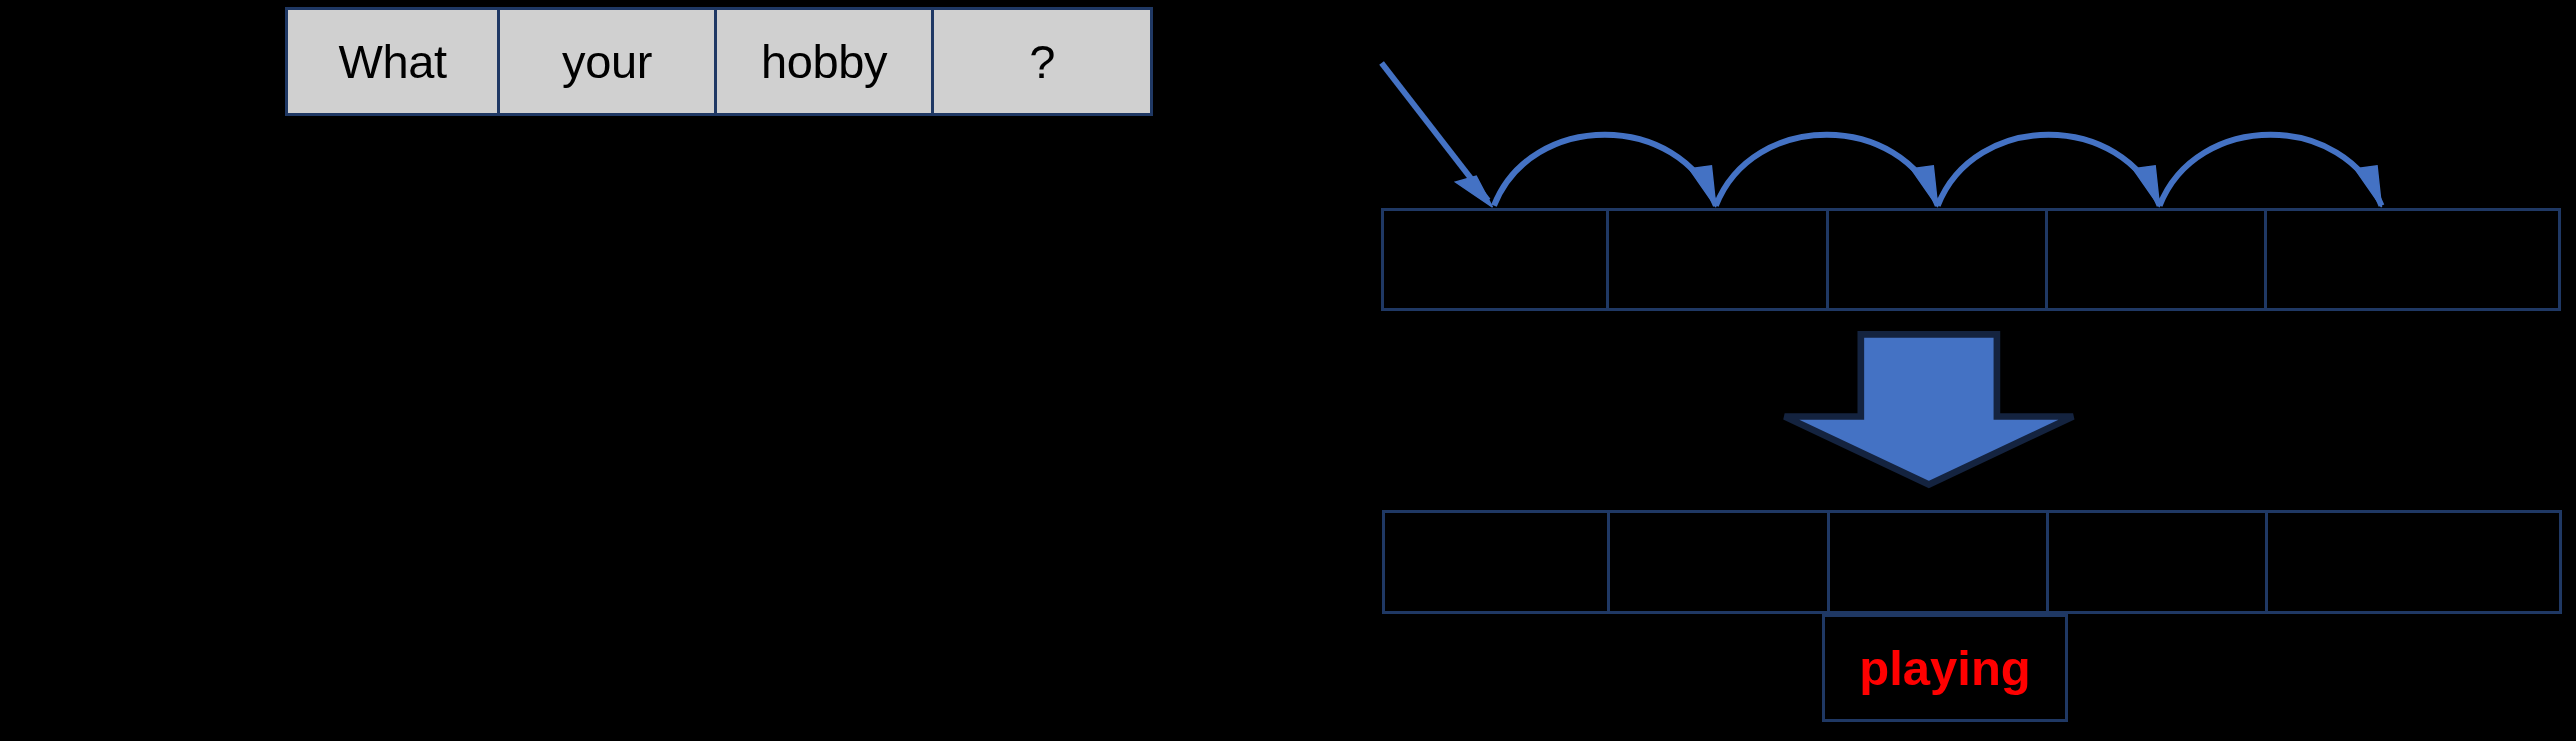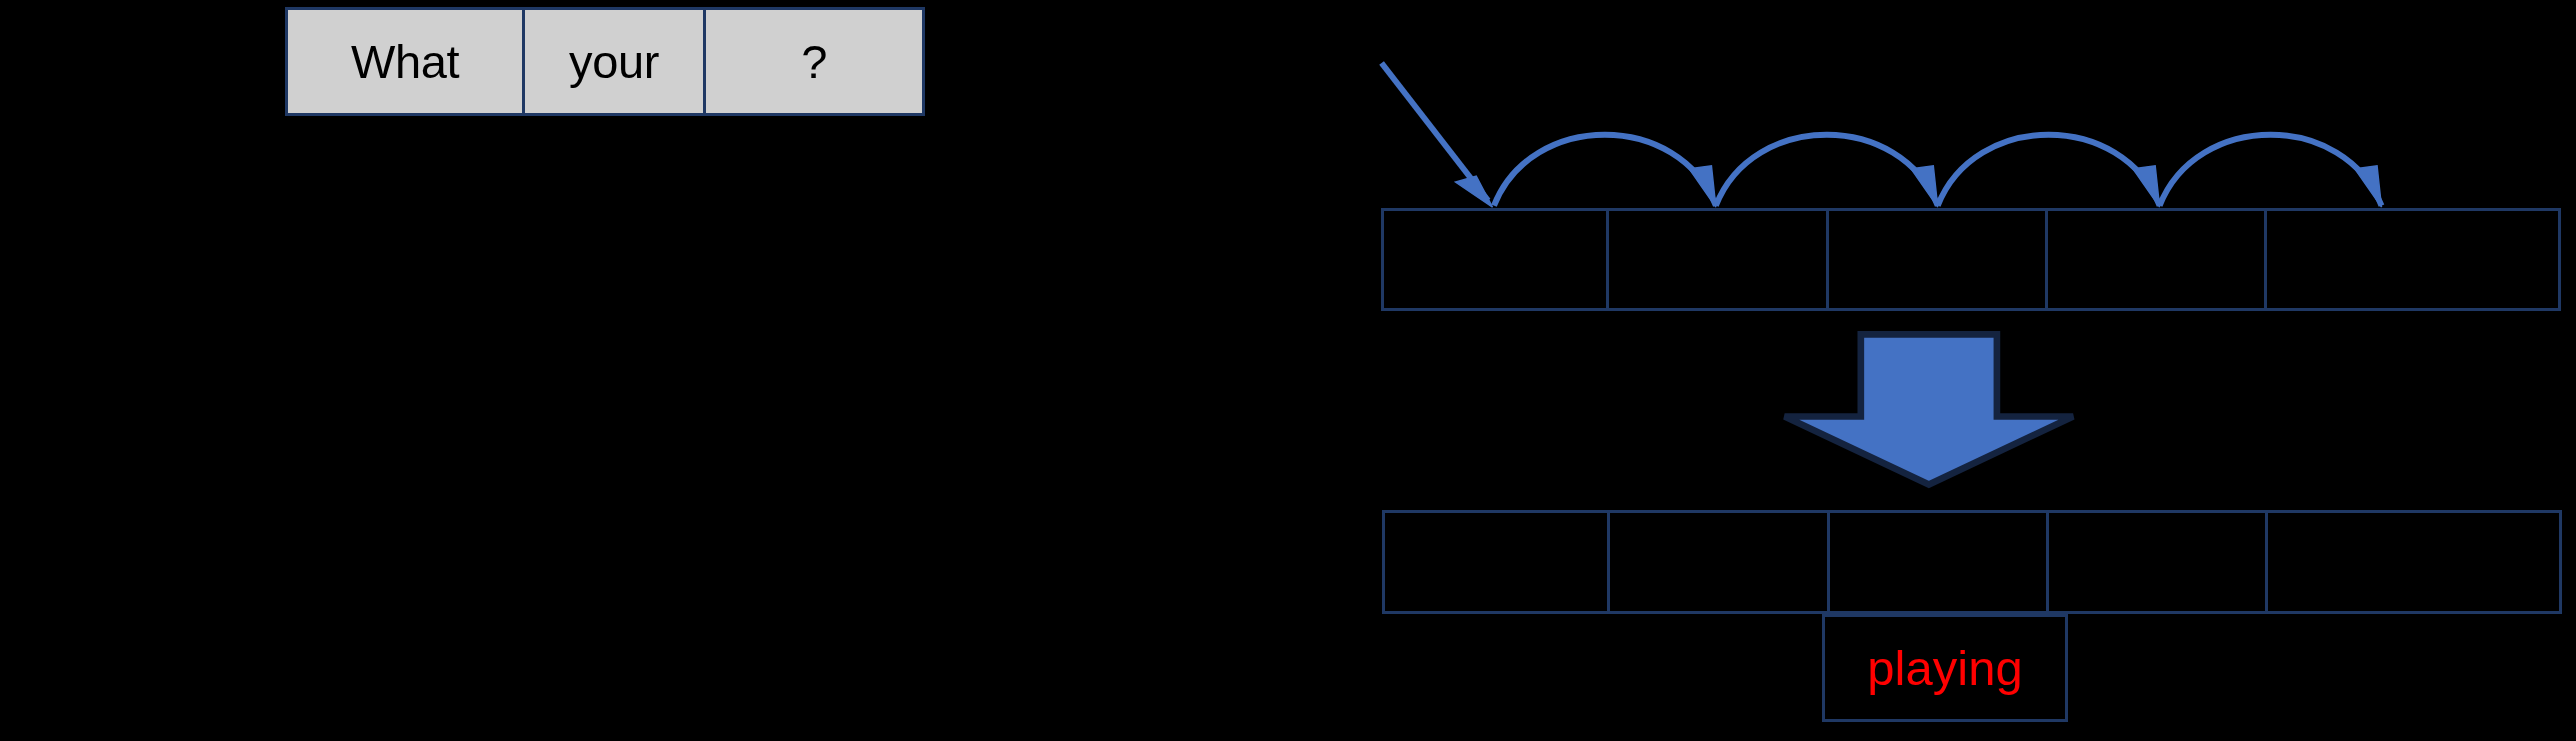--- a/index.html
+++ b/index.html
@@ -84,45 +84,48 @@
     box-sizing: border-box;
     border: 3.7px solid #1F3864;
     background: #000000;
     display: flex;
     align-items: center;
     justify-content: center;
   }
   #output-cell .word {
     color: #FF0000;
     font-size: 49px;
-    font-weight: normal;
+    font-weight: bold;
     line-height: 1;
   }
 
   
   .overlay {
     position: absolute;
     left: 0;
     top: 0;
     width: 2576px;
     height: 742px;
     pointer-events: none;
   }
 </style>
 </head>
 <body>
 
 <div id="canvas">
 
   <div class="grid" id="input-table">
-    <div class="cell" style="width:240px">
+    <div class="cell" style="width:215px">
       <span>What</span>
     </div>
-    <div class="cell" style="width:184px">
+    <div class="cell" style="width:220px">
       <span>your</span>
+    </div>
+    <div class="cell" style="width:220px">
+      <span>hobby</span>
     </div>
     <div class="cell" style="width:222px">
       <span>?</span>
     </div>
   </div>
 
   <div class="grid" id="encoder-table">
     <div class="cell" style="width:228px">
       <span></span>
     </div>

